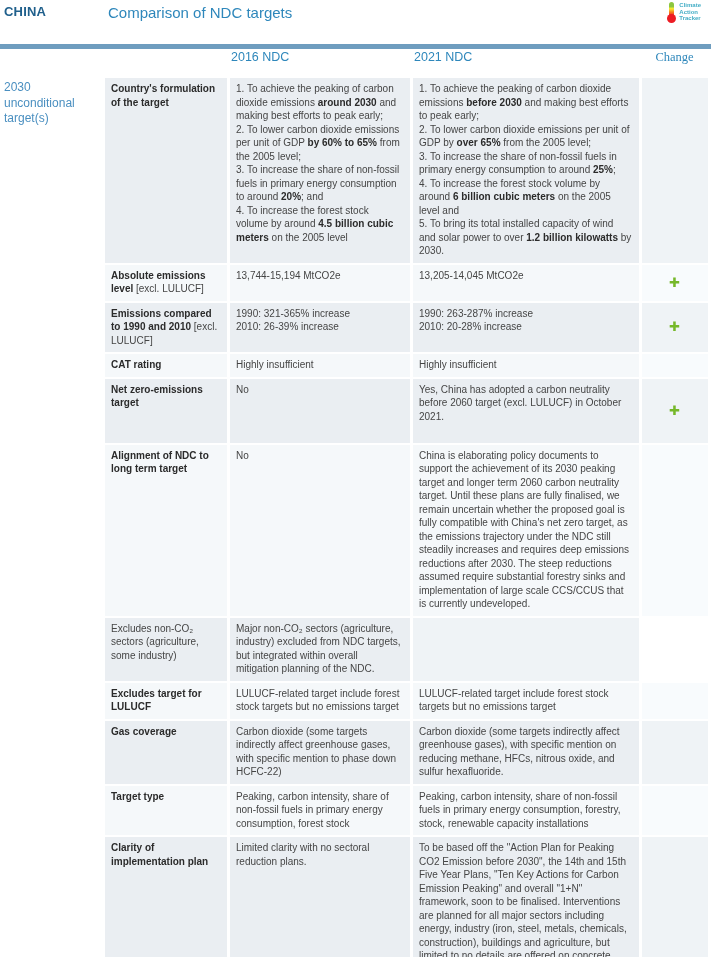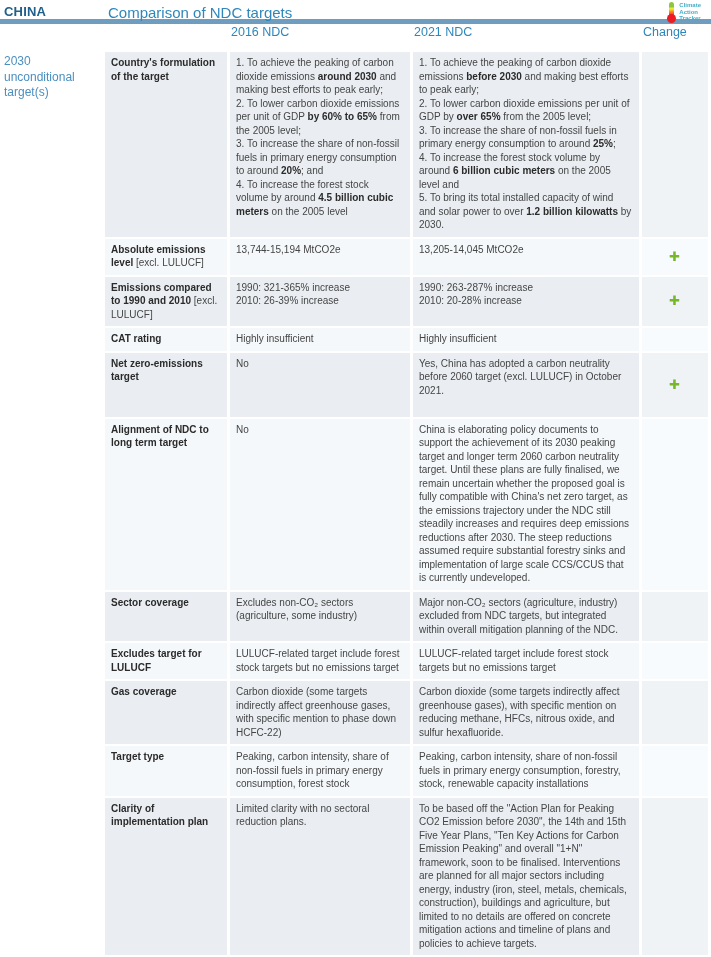--- a/index.html
+++ b/index.html
@@ -17,41 +17,41 @@
     --logo-teal:#45aec6;
   }
   *{box-sizing:border-box;margin:0;padding:0;}
   html,body{background:#fff;}
   body{
     width:711px;height:957px;overflow:hidden;position:relative;
     font-family:"Liberation Sans","DejaVu Sans",sans-serif;
     color:var(--text);
   }
   
-  .topbar{position:relative;height:19px;}
+  .topbar{position:relative;height:44px;}
   .country{
     position:absolute;left:4px;top:4px;
     font-size:13px;font-weight:700;color:var(--country-blue);letter-spacing:.2px;
   }
   .page-title{
     position:absolute;left:108px;top:4px;
     font-size:15px;color:var(--accent-blue);
   }
   .logo{position:absolute;right:10px;top:2px;display:flex;align-items:center;gap:3px;cursor:pointer;}
   .thermo{position:relative;display:inline-block;width:5px;height:14px;margin:0 2px 6px 0;
     border-radius:2.5px 2.5px 0 0;
     background:linear-gradient(180deg,#8dc63f 0%,#8dc63f 32%,#f9ed32 48%,#f7941d 68%,#ed1c24 100%);}
   .thermo::after{content:"";position:absolute;left:-2px;bottom:-7px;width:9px;height:9px;border-radius:50%;background:#ed1c24;}
   .logo-text{display:flex;flex-direction:column;font-size:6px;line-height:6.5px;font-weight:700;color:var(--logo-teal);}
   .divider{height:5px;background:var(--bar-blue);}
   
   .grid{display:grid;grid-template-columns:102px 122px 180px 226px 66px;column-gap:3px;}
   .colheads{padding:1px 0 13px 0;}
   .colheads .h{font-size:12.5px;color:var(--accent-blue);padding-left:1px;}
-  .colheads .h.change-h{text-align:left;padding-right:2px;}
+  .colheads .h.change-h{text-align:center;padding-right:2px;font-family:Liberation Serif, serif;}
   
   .row{margin-bottom:2px;align-items:stretch;}
   .cell{font-size:10px;line-height:1.35;padding:4px 7px 5px 6px;}
   .cell.side{background:transparent;padding:2px 4px 2px 4px;}
   .side-label{font-size:12px;line-height:1.3;color:var(--sidebar-blue);}
   .cell.label{font-weight:400;color:var(--text);}
   .cell.label strong,.cell.val strong{font-weight:700;color:var(--text-strong);}
   .cell.change{display:flex;align-items:center;justify-content:center;}
   .plus{color:var(--plus-green);font-size:13px;font-weight:700;line-height:1;}
   .row:nth-child(odd) .cell:not(.side){background:var(--row-dark);}
@@ -136,21 +136,20 @@
   <div class="grid row r6">
     <div class="cell side"></div>
     <div class="cell label"><strong>Alignment of NDC to long term target</strong></div>
     <div class="cell val">No</div>
     <div class="cell val">China is elaborating policy documents to support the achievement of its 2030 peaking target and longer term 2060 carbon neutrality target. Until these plans are fully finalised, we remain uncertain whether the proposed goal is fully compatible with China's net zero target, as the emissions trajectory under the NDC still steadily increases and requires deep emissions reductions after 2030. The steep reductions assumed require substantial forestry sinks and implementation of large scale CCS/CCUS that is currently undeveloped.</div>
     <div class="cell change"></div>
   </div>
 
   <div class="grid row r7">
     <div class="cell side"></div>
-    <div class="cell label"><strong>Sector coverage</strong></div>
     <div class="cell val">Excludes non-CO₂ sectors (agriculture, some industry)</div>
     <div class="cell val">Major non-CO₂ sectors (agriculture, industry) excluded from NDC targets, but integrated within overall mitigation planning of the NDC.</div>
     <div class="cell change"></div>
   </div>
 
   <div class="grid row r8">
     <div class="cell side"></div>
     <div class="cell label"><strong>Excludes target for LULUCF</strong></div>
     <div class="cell val">LULUCF-related target include forest stock targets but no emissions target</div>
     <div class="cell val">LULUCF-related target include forest stock targets but no emissions target</div>

